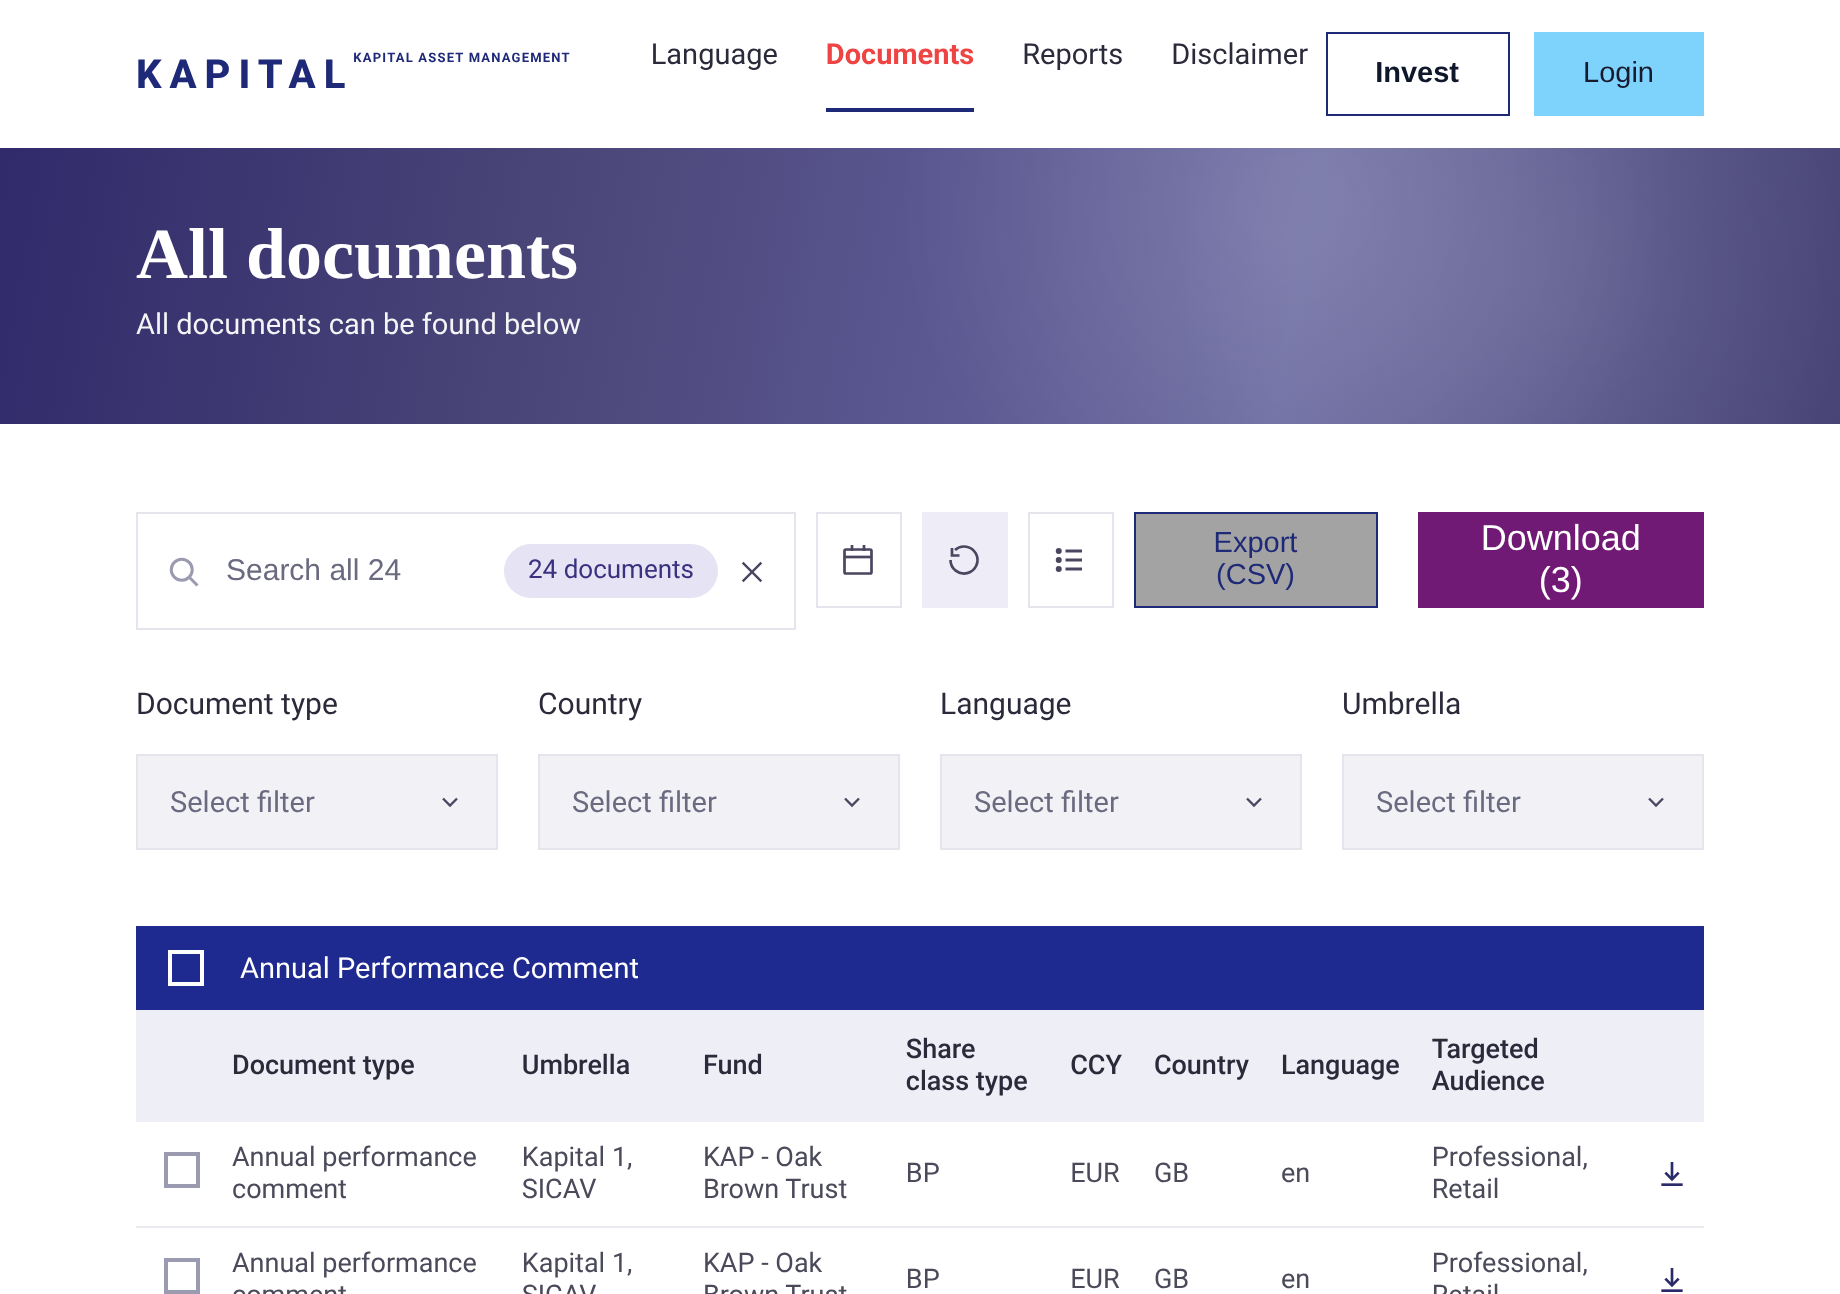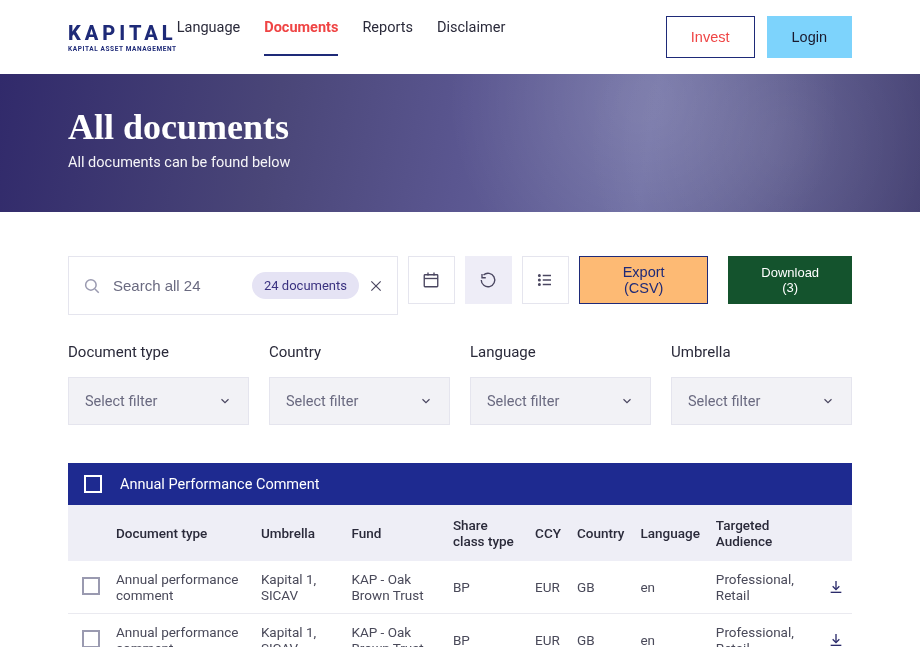--- a/index.html
+++ b/index.html
@@ -1,48 +1,48 @@
 <!DOCTYPE html>
 <html><head>
 <meta charset="utf-8">
 <style>
   * { box-sizing: border-box; margin: 0; padding: 0; }
   body { font-family: -apple-system, BlinkMacSystemFont, "Segoe UI", Roboto, sans-serif; background: #fff; color: #1a1a2e; width: 920px; }
   
   
   .header { display: flex; align-items: center; padding: 16px 68px; background: #fff; }
-  .logo { display: flex; flex-direction: column; }
+  .logo { display: flex; flex-direction: row; margin-right: 40px; }
   .logo-main { font-size: 20px; font-weight: 800; letter-spacing: 4px; color: #1e2a78; }
   .logo-sub { font-size: 6.5px; font-weight: 700; letter-spacing: 0.6px; color: #1e2a78; }
   .nav { display: flex; gap: 24px; flex: 1; }
   .nav-item { font-size: 14.5px; color: #2a2a3a; cursor: pointer; padding-bottom: 18px; border-bottom: 2px solid transparent; }
   .nav-item.active { color: #ef4444; border-bottom-color: #1e2a78; font-weight: bold; }
   .header-actions { display: flex; gap: 12px; }
   .btn { font-size: 14.5px; padding: 12px 24px; border: 1px solid transparent; cursor: pointer; background: #fff; }
-  .btn-outline { border-color: #1e2a78; color: #ef4444; }
+  .btn-outline { border-color: #1e2a78; color: #0f172a; font-weight: bold; }
   .btn-green { background: #7dd3fc; color: #1a1a2e; font-weight:400; }
   
   
   .hero { background: linear-gradient(100deg, #312a6b 0%, #4a4678 30%, #5a5690 50%, #6a6aa0 70%, #444072 100%); padding: 32px 68px 36px; color: #fff; position: relative; overflow: hidden; height:138px;}
   .hero::before { content:""; position:absolute; top:0; left:0; right:0; bottom:0; background: radial-gradient(circle at 70% 20%, rgba(255,255,255,0.12) 3%, transparent 30%), radial-gradient(circle at 85% 50%, rgba(255,255,255,0.08) 2%, transparent 25%); }
   .hero h1 { font-family: "Times New Roman", Georgia, serif; font-size: 36px; font-weight: 700; margin-bottom: 6px; position:relative;}
   .hero p { font-size: 14.5px; opacity: 0.95; position:relative;}
   
   
   .toolbar { display: flex; gap: 10px; padding: 44px 68px 0; align-items: stretch; }
   .search-box { display: flex; align-items: center; border: 1px solid #e5e5ee; padding: 0 14px; flex: 0 0 330px; height: 59px; }
   .search-icon { color: #9a9ab0; margin-right: 12px; }
   .search-input { border: none; outline: none; font-size: 15px; color: #6a6a80; flex: 1; width: 80px; }
   .search-input::placeholder { color: #6a6a80; }
   .chip { background: #e5e3f4; color: #3a3280; font-size: 13px; padding: 6px 12px; border-radius: 14px; margin: 0 10px; white-space:nowrap;}
   .clear-icon { color: #4a4660; cursor: pointer; font-size:16px; }
   .icon-btn { width: 48px; height: 48px; border: 1px solid #e5e5ee; display: flex; align-items: center; justify-content: center; cursor: pointer; background: #fff; color:#4a4660; }
   .icon-btn.filled { background: #eeedf7; border-color:#eeedf7; }
-  .export-btn { border: 1px solid #1e2a78; color: #1e2a78; background: #fdba74; padding: 0 22px; font-size: 14.5px; cursor: pointer; height:48px;}
-  .download-btn { background: #14532d; color: #fff; border: none; padding: 0 24px; font-size: 13px; cursor: pointer; height:48px; }
+  .export-btn { border: 1px solid #1e2a78; color: #1e2a78; background: #a3a3a3; padding: 0 22px; font-size: 14.5px; cursor: pointer; height:48px;}
+  .download-btn { background: #701a75; color: #fff; border: none; padding: 0 24px; font-size: 18px; cursor: pointer; height:48px; }
   .spacer { flex:1; }
   
   
   .filters { display: flex; gap: 20px; padding: 28px 68px 0; }
   .filter-group { flex: 1; }
   .filter-label { font-size: 15px; color: #2a2a3a; margin-bottom: 16px; display: block; }
   .filter-select { width: 100%; height: 48px; background: #f2f2f6; border: 1px solid #e5e5ee; display: flex; align-items: center; justify-content: space-between; padding: 10px 16px; color: #6a6a80; font-size: 14.5px; cursor: pointer; }
   .chev { color:#4a4660; }
   
   

